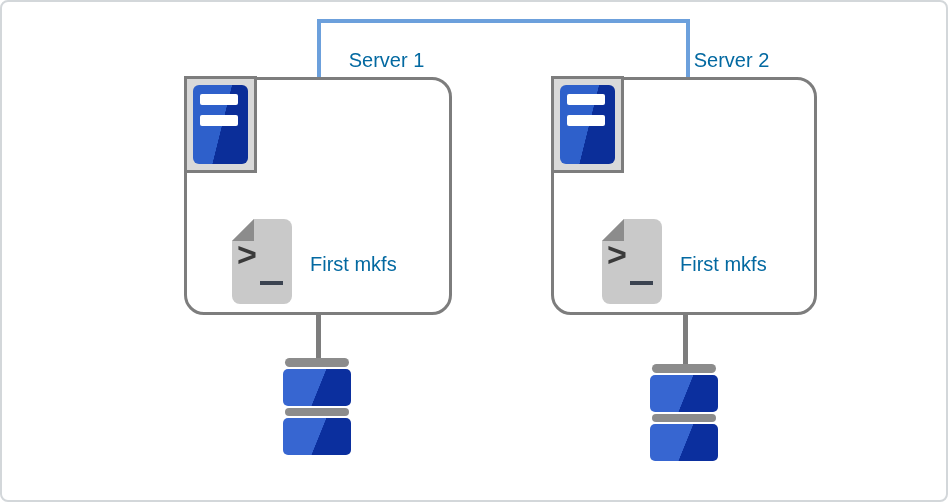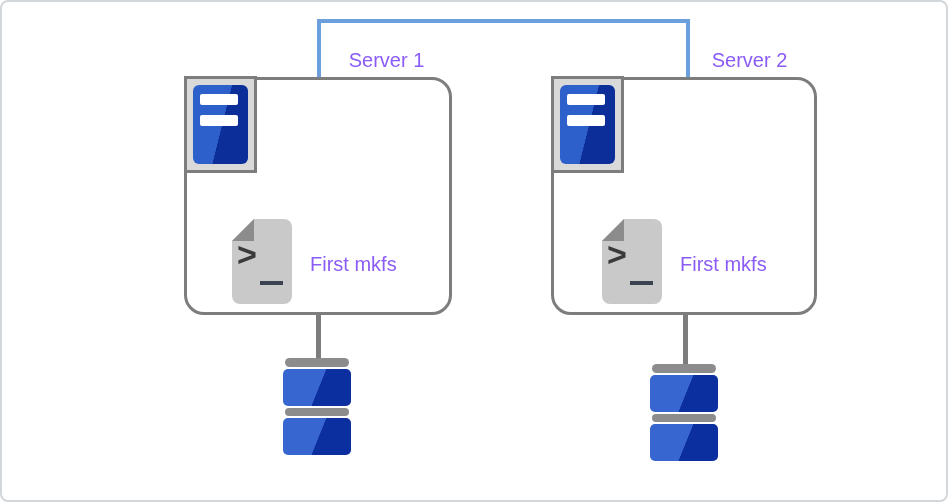--- a/index.html
+++ b/index.html
@@ -12,21 +12,21 @@
     box-sizing:border-box;
     overflow:hidden;
     font-family:"Liberation Sans", sans-serif;
     color:#000;
   }
   .abs{position:absolute;}
   .lbl{
     position:absolute;
     font-size:20px;
     line-height:22px;
-    color:#8b5cf6;
+    color:#0369a1;
     text-align:center;
     white-space:nowrap;
   }
 
   
   #hb-link{
     left:315px;top:17px;width:373px;height:58px;
     border:4px solid #6CA0DC;border-bottom:none;
     box-sizing:border-box;
   }
@@ -117,21 +117,21 @@
   .dbody{
     position:absolute;left:0;width:68px;height:37px;
     border-radius:5px;
     background:linear-gradient(112deg,#3766D1 52%,#0B2F9E 52.6%);
   }
   .dbody.b1{top:11px;}
   .dbody.b2{top:60px;}
 
   
   #s1-label{left:317px;top:47px;width:135px;}
-  #s2-label{left:690px;top:47px;width:115px;}
+  #s2-label{left:672px;top:47px;width:115px;}
   #mirror-label{left:256px;top:456px;width:122px;}
 </style>
 </head>
 <body>
 
 <div id="stage">
 
   <div id="hb-link" class="abs"></div>
 
   <div id="s1-label" class="lbl">Server 1</div>

